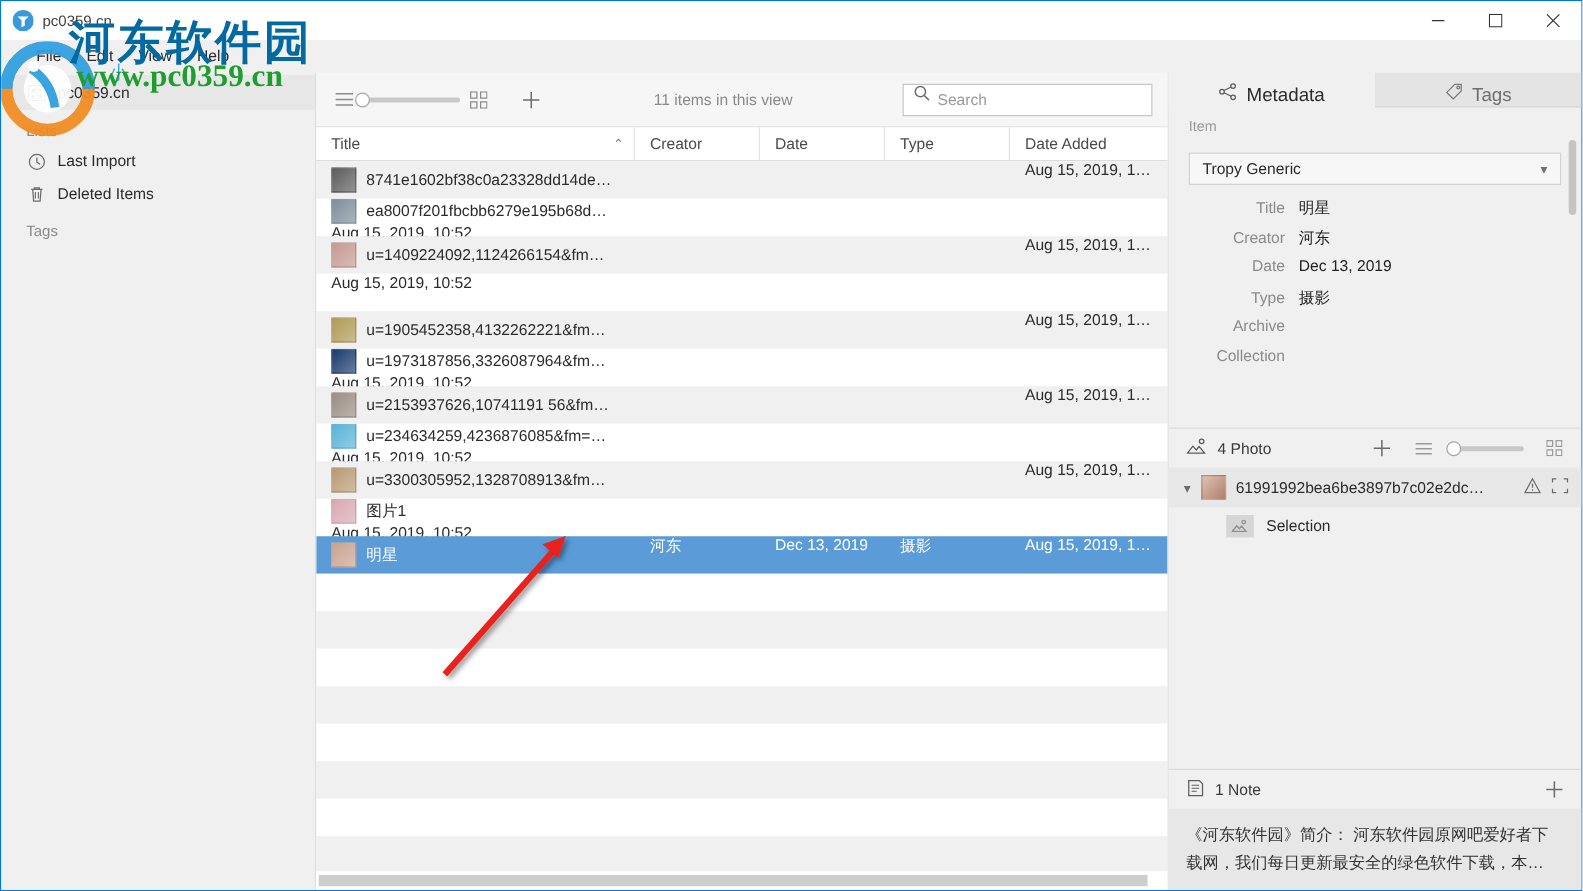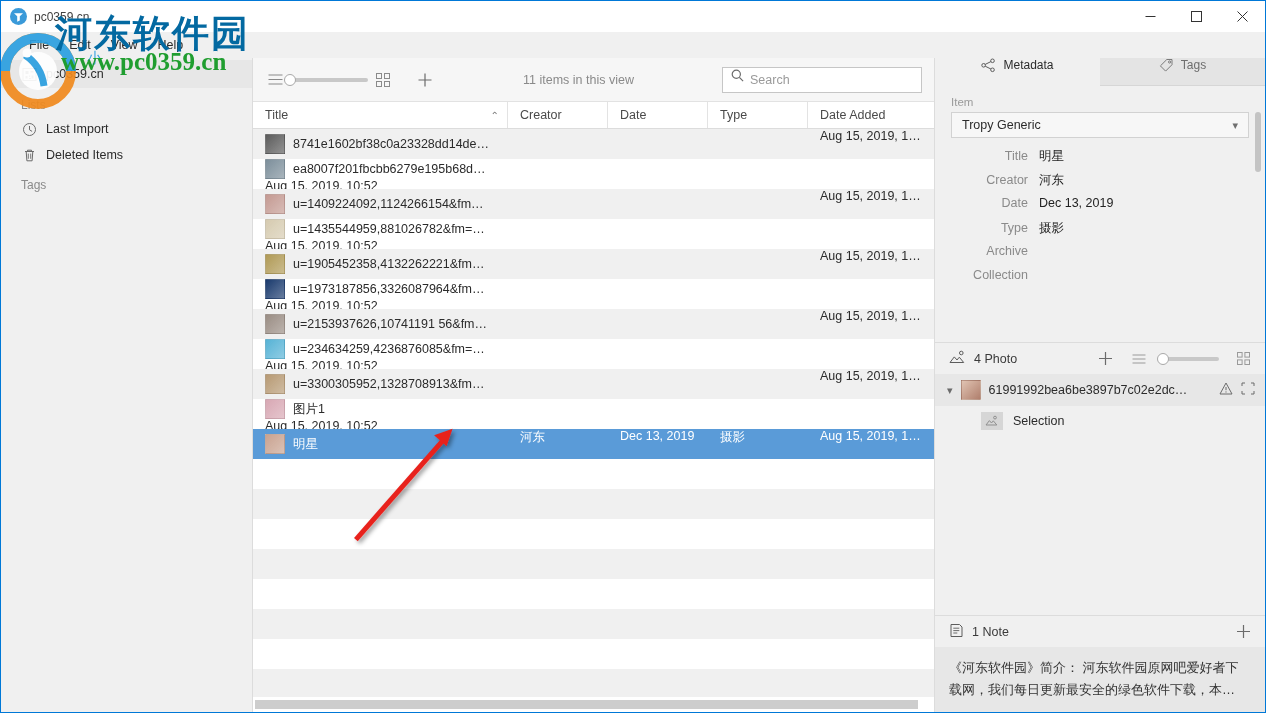--- a/index.html
+++ b/index.html
@@ -165,28 +165,28 @@
   .hscroll-thumb { height: 9px; background: #cdcdcd; border-radius: 0; width: 98%; }
 
   
   .rightpane {
     width: 330px; min-width: 330px;
     background: #f0f0f0;
     display: flex; flex-direction: column;
   }
   .tabs { height: 28px; min-height: 28px; display: flex; }
   .tab {
-    flex: 1; display: flex; align-items: flex-start; justify-content: center;
-    gap: 7px; font-size: 12px; color: #6e6e6e;
+    flex: 1; display: flex; align-items: flex-end; justify-content: center;
+    gap: 7px; font-size: 15px; color: #6e6e6e;
     background: #e4e4e4; border-bottom: 1px solid #d6d6d6;
   }
   .tab.active { background: #f0f0f0; color: #2b2b2b; border-bottom: 1px solid transparent; }
 
   .meta-area { height: 256px; min-height: 256px; position: relative; padding: 10px 16px 0 16px; }
-  .meta-label-sm { font-size: 11.5px; color: #9a9a9a; margin-bottom: 4px; }
+  .meta-label-sm { font-size: 11.5px; color: #9a9a9a; margin-bottom: 14px; }
   .item-select {
     height: 26px; border: 1px solid #d2d2d2; background: #f7f7f7;
     display: flex; align-items: center; padding: 0 10px;
     font-size: 12.5px; color: #2b2b2b; text-align: center;
   }
   .item-select .chev { margin-left: auto; color: #6f6f6f; font-size: 11px; }
   .meta-fields { margin-top: 10px; }
   .meta-row { display: flex; align-items: baseline; height: 24px; }
   .meta-key {
     width: 88px; text-align: right; padding-right: 11px;
@@ -403,24 +403,20 @@
             <div class="cell col-title title-cell">
               <span class="thumb" style="background: linear-gradient(135deg, rgb(196, 154, 146), rgba(255, 255, 255, 0.333)) rgb(196, 154, 146);"></span>
               <span style="overflow: hidden; text-overflow: ellipsis; white-space: nowrap;">u=1409224092,1124266154&amp;fm…</span>
             </div>
             <div class="cell col-creator"></div>
             <div class="cell col-date"></div>
             <div class="cell col-type"></div>
             <div class="cell col-added">Aug 15, 2019, 10:52</div>
           </div>
           <div class="trow even">
-            <div class="cell col-title title-cell">
-              <span class="thumb" style="background: linear-gradient(135deg, rgb(214, 203, 176), rgba(255, 255, 255, 0.333)) rgb(214, 203, 176);"></span>
-              <span style="overflow: hidden; text-overflow: ellipsis; white-space: nowrap;">u=1435544959,881026782&amp;fm=…</span>
-            </div>
             <div class="cell col-creator"></div>
             <div class="cell col-date"></div>
             <div class="cell col-type"></div>
             <div class="cell col-added">Aug 15, 2019, 10:52</div>
           </div>
           <div class="trow odd">
             <div class="cell col-title title-cell">
               <span class="thumb" style="background: linear-gradient(135deg, rgb(176, 154, 86), rgba(255, 255, 255, 0.333)) rgb(176, 154, 86);"></span>
               <span style="overflow: hidden; text-overflow: ellipsis; white-space: nowrap;">u=1905452358,4132262221&amp;fm…</span>
             </div>

